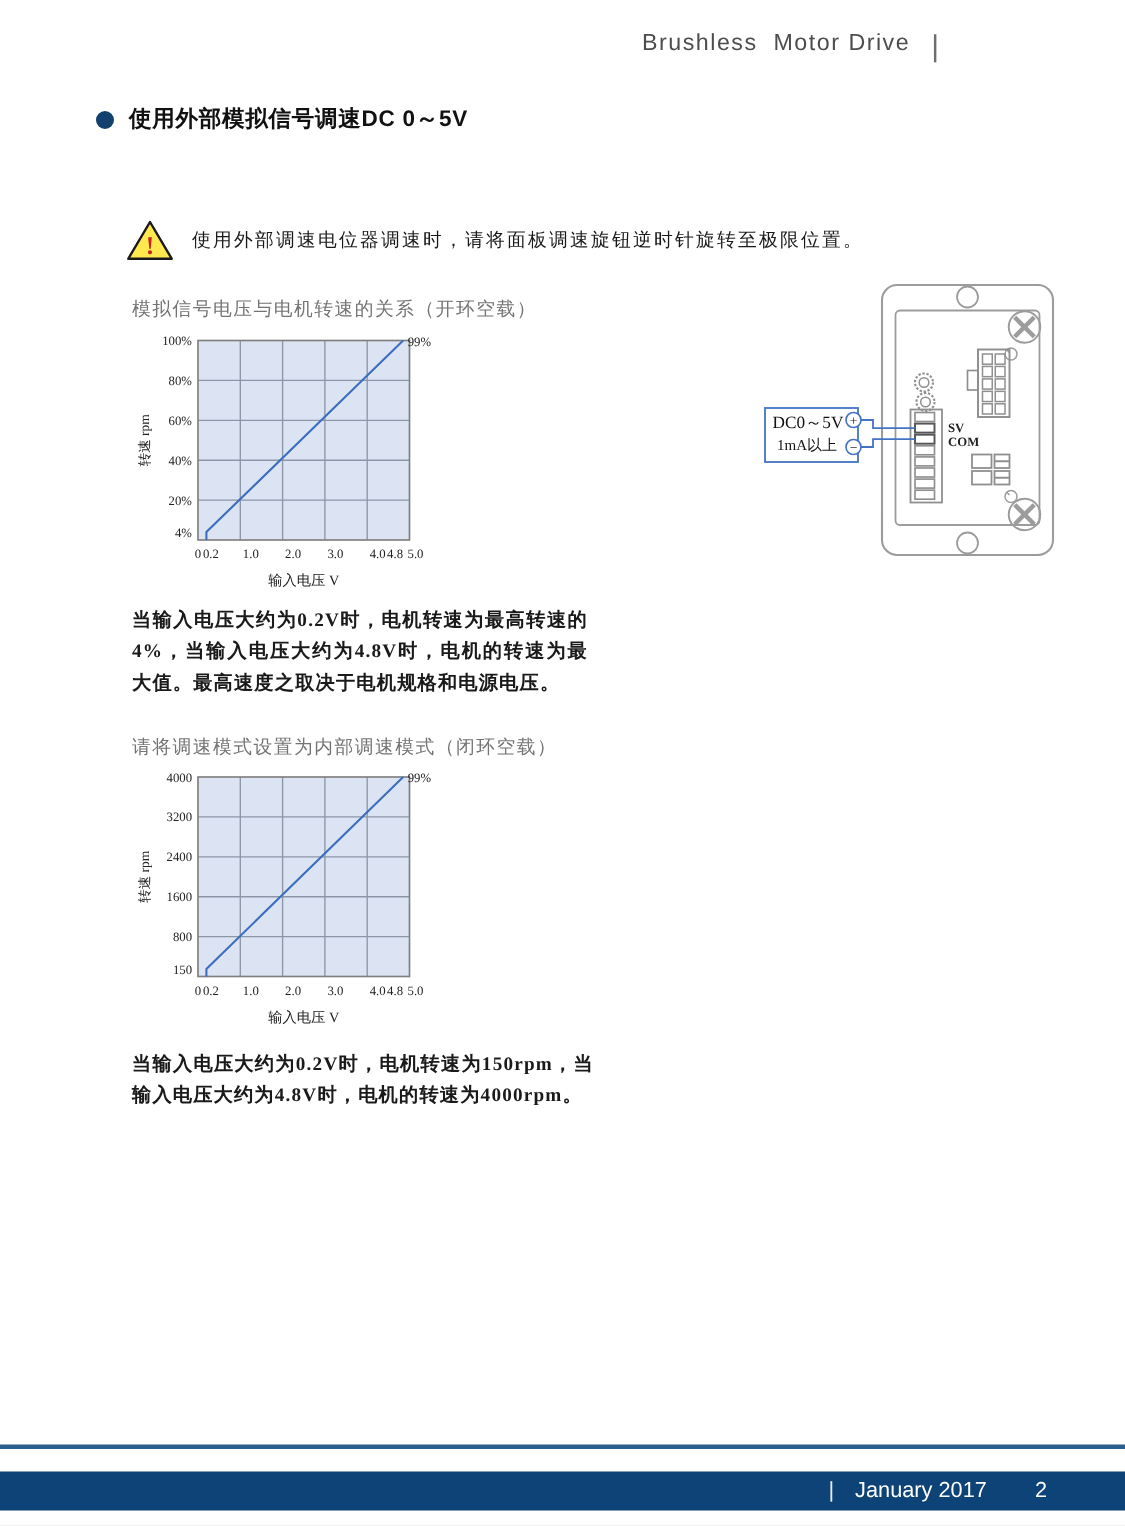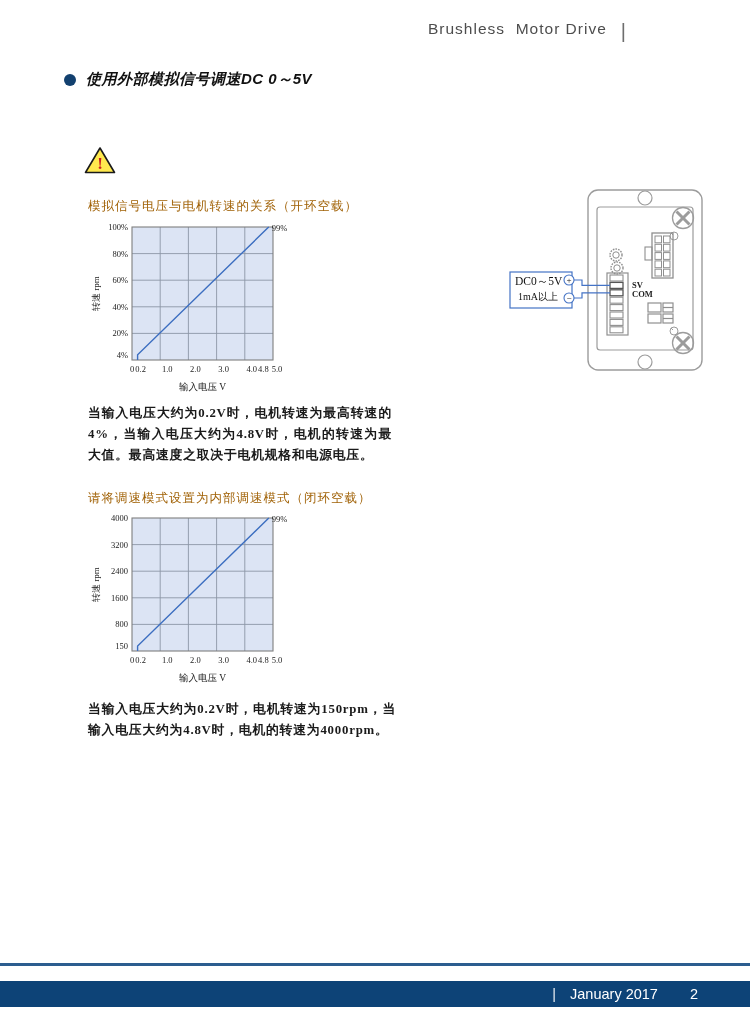--- a/index.html
+++ b/index.html
@@ -7,26 +7,26 @@
         font-family:"Liberation Serif",serif;color:#1a1a1a;}
   
   .header{position:absolute;top:20px;left:428px;display:flex;align-items:flex-start;gap:14px;}
   .header-title{font-family:"Liberation Sans",sans-serif;font-size:15.5px;color:#4d4d4d;
                 letter-spacing:1px;white-space:pre;}
   .header-sep{font-family:"Liberation Sans",sans-serif;font-size:20px;color:#6e6e6e;font-weight:300;}
   
   .heading-row{position:absolute;top:70px;left:64px;display:flex;align-items:center;gap:10px;}
   .bullet{width:12px;height:12px;border-radius:50%;background:#12406f;flex:0 0 auto;}
   .heading-text{font-family:"Liberation Sans",sans-serif;font-weight:bold;font-size:15px;
-                color:#111;letter-spacing:.5px;font-style:italic;}
+                color:#111;letter-spacing:.5px;}
   
   .intro{position:absolute;top:103px;left:92px;width:560px;font-size:12.5px;letter-spacing:1.5px;}
   .warning-row{position:absolute;top:146px;left:84px;display:flex;align-items:flex-start;gap:12px;}
   .warning-text{font-size:12.5px;letter-spacing:1.5px;padding-top:6px;}
-  .chart-title{position:absolute;font-size:12.5px;letter-spacing:1px;color:#a16207;}
+  .chart-title{position:absolute;font-size:12.5px;letter-spacing:1px;color:#737373;}
   .para{position:absolute;font-size:12.8px;line-height:21px;letter-spacing:.8px;
         text-align:justify;color:#1a1a1a;font-weight:bold;}
   
   .footer-rule{position:absolute;left:0;top:963px;width:750px;height:3px;background:#2c5d8f;}
   .footer-bar{position:absolute;left:0;top:981px;width:750px;height:26px;background:#0d4377;
               display:flex;align-items:center;justify-content:flex-end;padding-right:52px;
               box-sizing:border-box;gap:14px;}
   .footer-bar span{color:#ffffff;font-family:"Liberation Sans",sans-serif;font-size:14.5px;}
   .footer-sep{font-weight:300;opacity:.9;}
   .footer-page{margin-left:18px;}
@@ -46,20 +46,21 @@
     <span class="bullet"></span>
     <span class="heading-text">使用外部模拟信号调速DC 0～5V</span>
   </div>
 
 
   <div class="warning-row">
     <svg width="32" height="29" viewBox="0 0 32 29">
       <polygon points="16,2 30.5,26.5 1.5,26.5" fill="#ffe94e" stroke="#1a1a1a" stroke-width="1.6" stroke-linejoin="round"></polygon>
       <text x="16" y="23" text-anchor="middle" font-size="17" font-weight="bold" fill="#cc2222">!</text>
     </svg>
+    <div class="warning-text">使用外部调速电位器调速时，请将面板调速旋钮逆时针旋转至极限位置。</div>
   </div>
 
   <div class="chart-title" style="left:88px;top:198px">模拟信号电压与电机转速的关系（开环空载）</div>
   <svg width="215" height="176" viewBox="0 0 215 176" style="position:absolute;left:85px;top:221px">
       <rect x="47" y="6" width="141" height="133" fill="#dce4f4"></rect>
       <line x1="75.2" y1="6" x2="75.2" y2="139" stroke="#8c96a6" stroke-width="0.9"></line>
       <line x1="103.4" y1="6" x2="103.4" y2="139" stroke="#8c96a6" stroke-width="0.9"></line>
       <line x1="131.6" y1="6" x2="131.6" y2="139" stroke="#8c96a6" stroke-width="0.9"></line>
       <line x1="159.8" y1="6" x2="159.8" y2="139" stroke="#8c96a6" stroke-width="0.9"></line>
       <line x1="47" y1="112.4" x2="188" y2="112.4" stroke="#8c96a6" stroke-width="0.9"></line>

